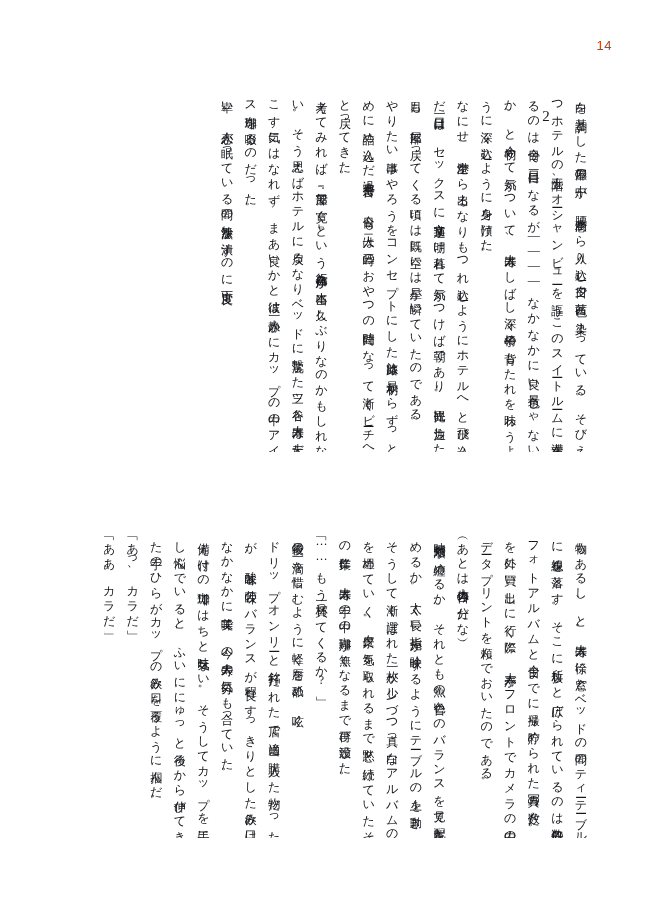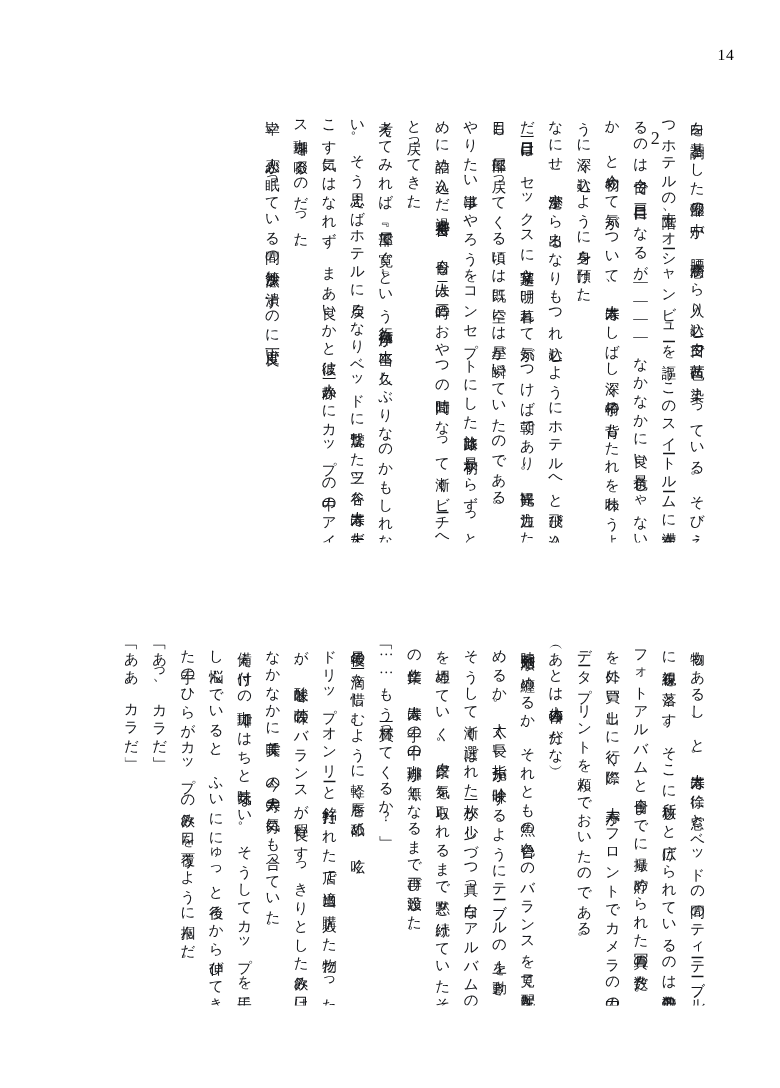--- a/index.html
+++ b/index.html
@@ -18,22 +18,22 @@
     background: #ffffff;
     overflow: hidden;
   }
   
   .page-number {
     position: absolute;
     top: 38px;
     right: 38px;
     font-size: 13px;
     letter-spacing: 0.5px;
-    color: #000000;
-    font-family: Liberation Serif, serif;
+    color: #c2410c;
+    font-family: Liberation Sans, sans-serif;
   }
   
   .chapter-heading {
     position: absolute;
     top: 108px;
     right: 93px;
     width: 22px;
     font-size: 15px;
     text-align: center;
     color: #1b1b1b;

